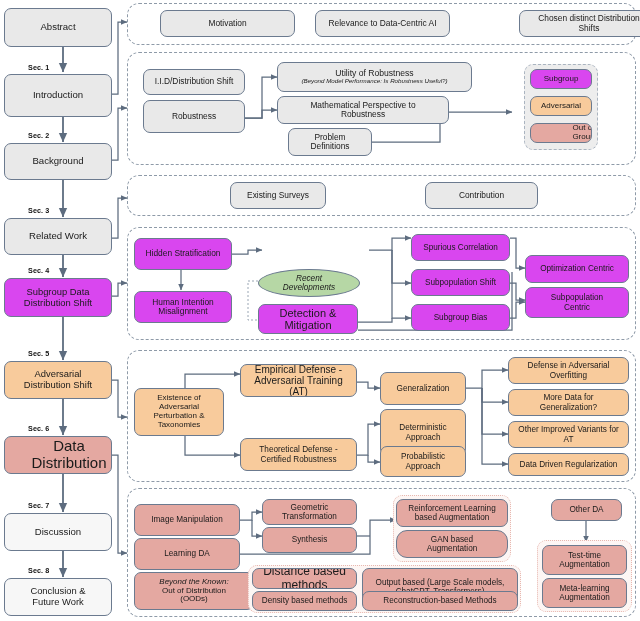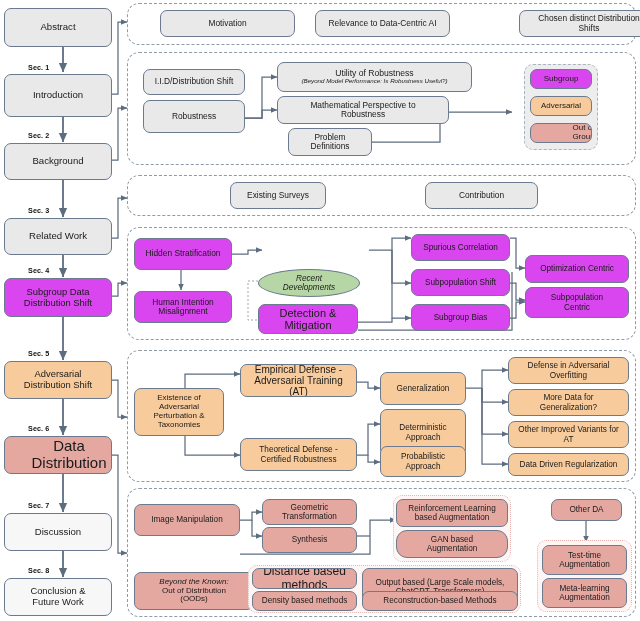--- a/index.html
+++ b/index.html
@@ -317,20 +317,23 @@
   </div>
   <div class="node orange" style="left:508px;top:453px;width:121px;height:23px;font-size:8.2px;">
     <span>Data Driven Regularization</span>
   </div>
 
   <div class="grp" style="left:127px;top:488px;width:509px;height:129px;"></div>
 
   <div class="node red" style="left:134px;top:504px;width:106px;height:32px;font-size:8.2px;">
     <span>Image Manipulation</span>
   </div>
+  <div class="node red" style="left:134px;top:538px;width:106px;height:32px;font-size:8.2px;">
+    <span>Learning DA</span>
+  </div>
   <div class="node red" style="left:134px;top:572px;width:120px;height:38px;font-size:8px;">
     <span class="ital">Beyond the Known:</span>
     <span>Out of Distribution</span>
     <span>(OODs)</span>
   </div>
 
   <div class="node red" style="left:262px;top:499px;width:95px;height:26px;font-size:8.2px;">
     <span>Geometric Transformation</span>
   </div>
   <div class="node red" style="left:262px;top:527px;width:95px;height:26px;font-size:8.2px;">

